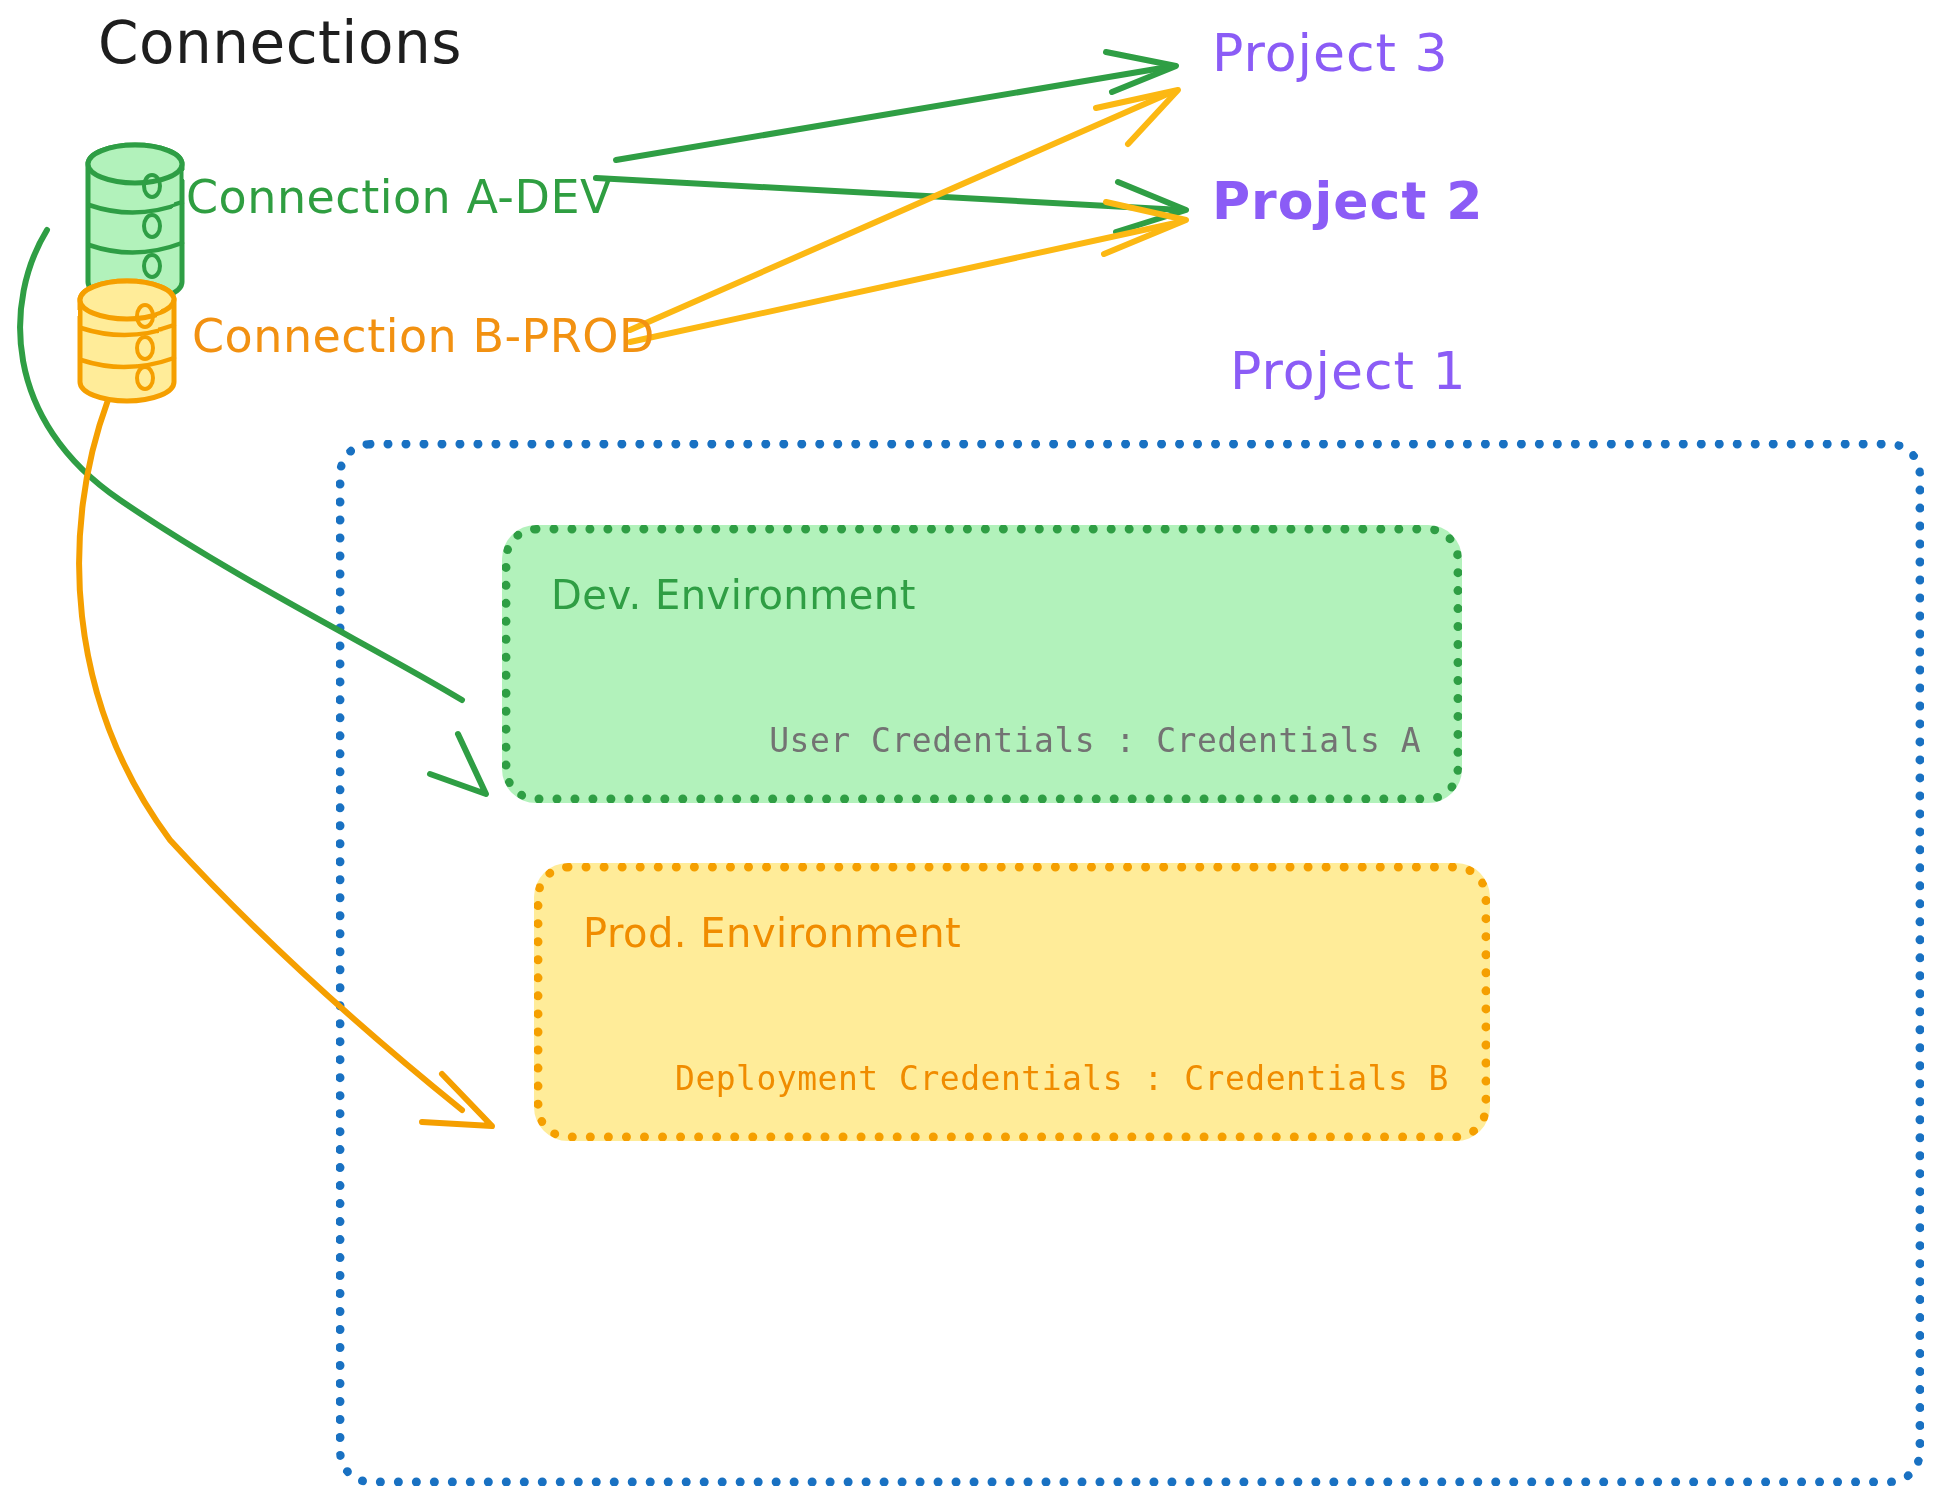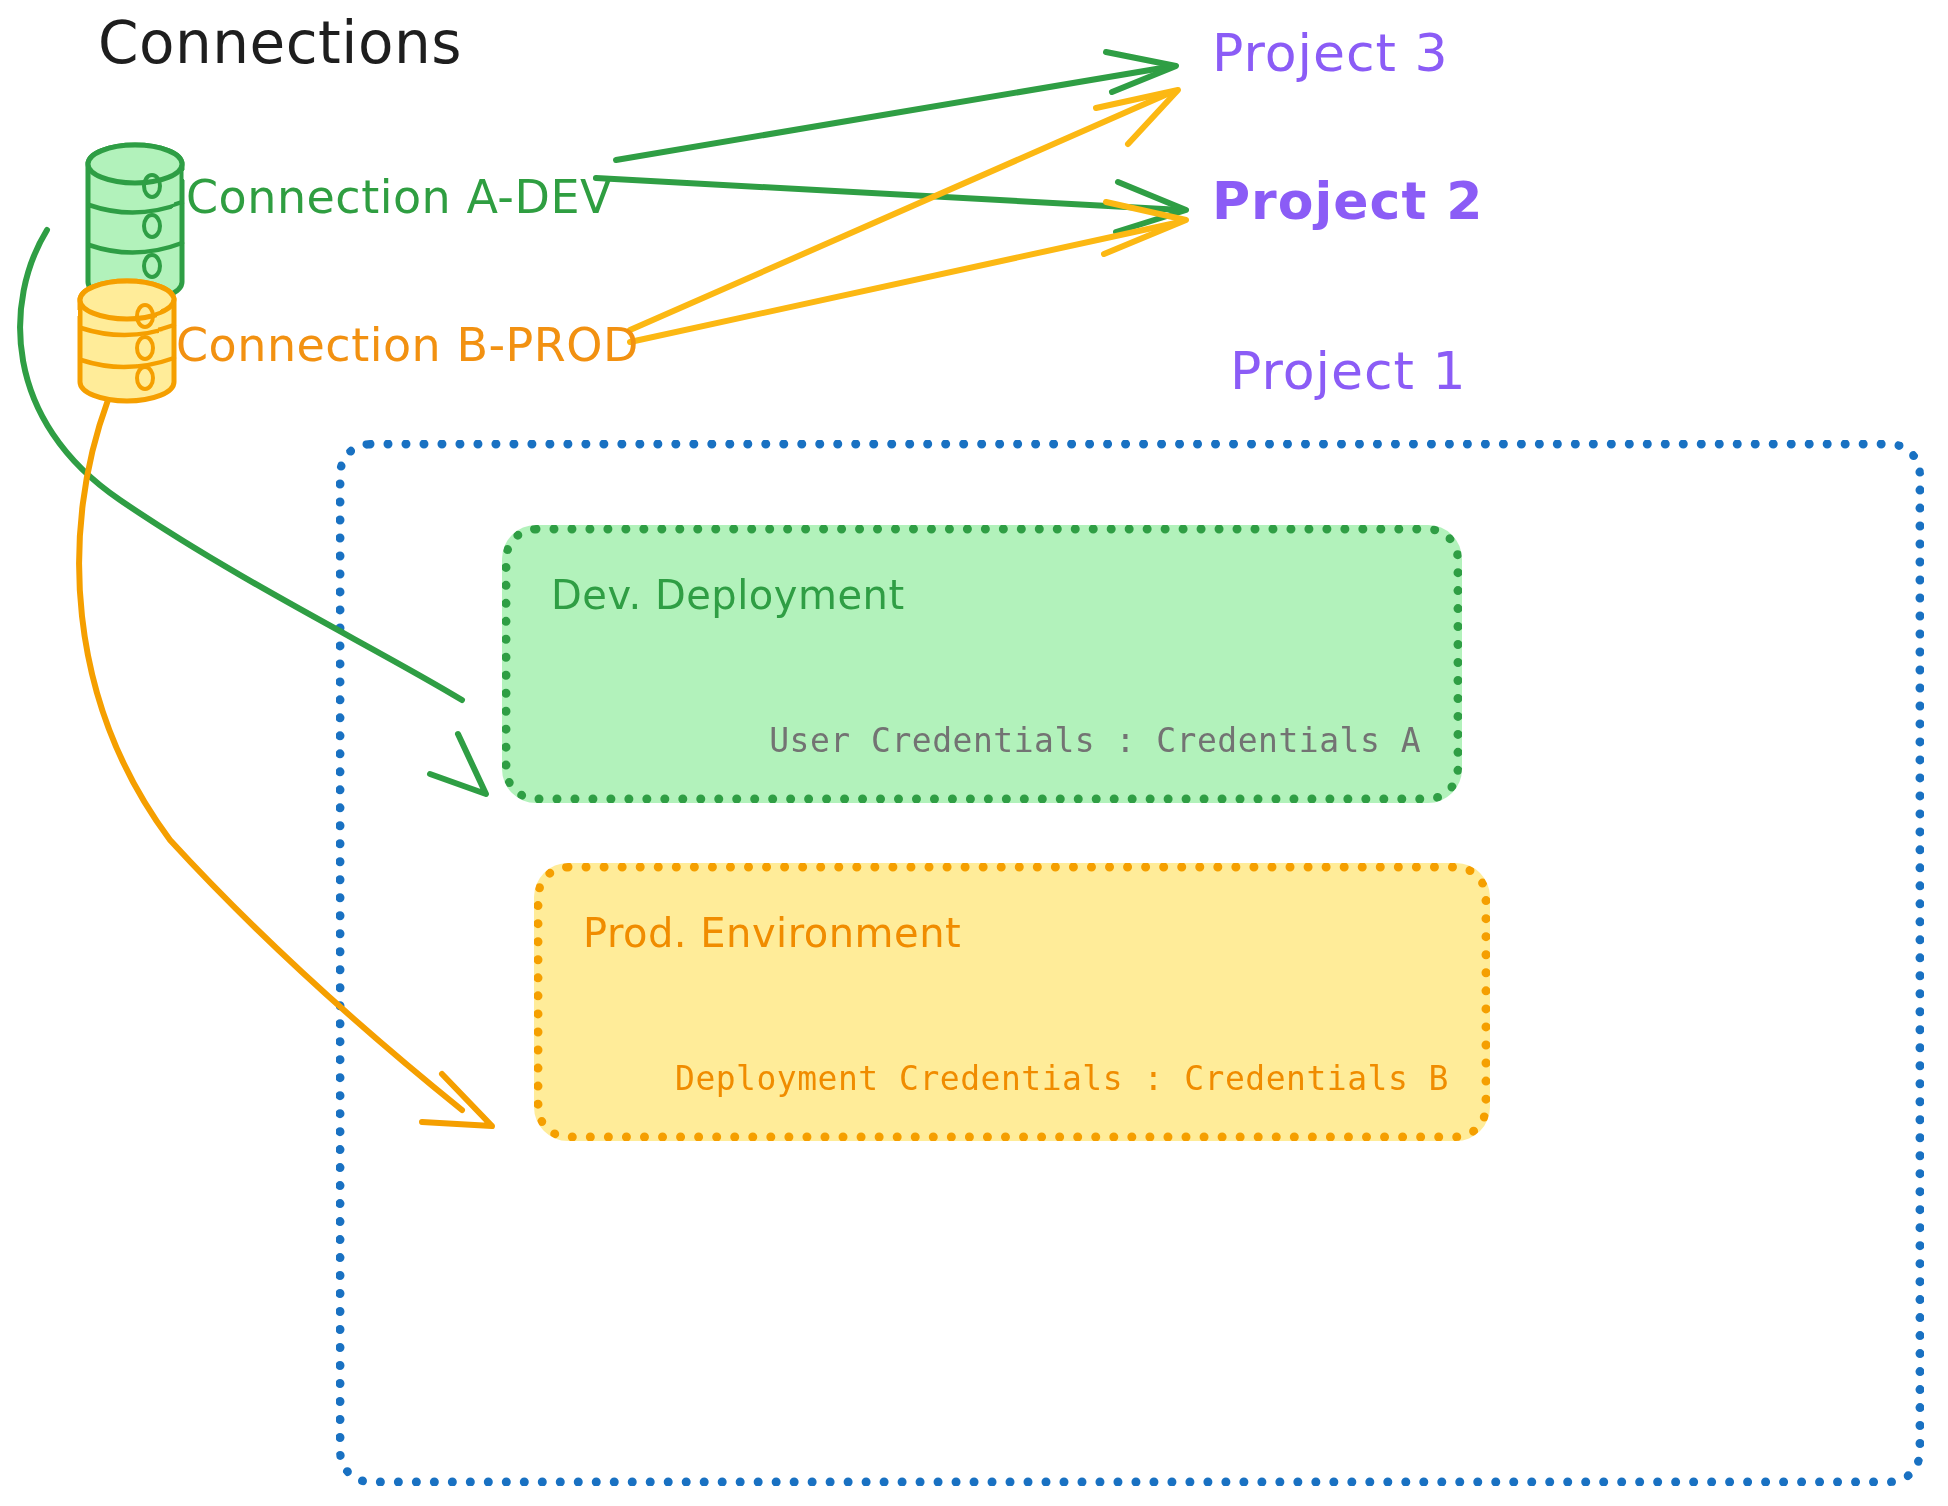--- a/index.html
+++ b/index.html
@@ -17,21 +17,21 @@
     font-family:"DejaVu Sans", sans-serif; font-weight:400;
     letter-spacing:.5px;
     margin-left:32px;
   }
 
   .conn-label{
     font-size:46px; letter-spacing:.5px;
     font-family:"DejaVu Sans", sans-serif;
   }
   #label-conn-a{ left:186px; top:146px; color:#2f9e41;margin-top:28px; }
-  #label-conn-b{ left:176px; top:313px; color:#f29111;margin-top:9px; }
+  #label-conn-b{ left:192px; top:313px; color:#f29111; }
 
   .project-label{
     font-size:52px; color:#8b5cf6; letter-spacing:1px;
     font-family:"DejaVu Sans", sans-serif;
   }
   #label-project-3{ left:1212px; top:27px; }
   #label-project-2{ left:1212px; top:175px;font-weight:bold; }
   #label-project-1{ left:1230px; top:345px; }
 
   
@@ -80,21 +80,21 @@
   }
 </style>
 </head>
 <body>
 
 <div class="stage">
 
   <div id="project1-container"></div>
 
   <div class="env-box" id="dev-env-box">
-    <div class="env-title" id="dev-env-title">Dev. Deployment</div>
+    <div class="env-title" id="dev-env-title">Dev. Environment</div>
     <div class="env-cred" id="dev-env-cred">User Credentials : Credentials A</div>
   </div>
 
   <div class="env-box" id="prod-env-box">
     <div class="env-title" id="prod-env-title">Prod. Environment</div>
     <div class="env-cred" id="prod-env-cred">Deployment Credentials : Credentials B</div>
   </div>
 
   <svg id="vector-layer" viewBox="0 0 1948 1506" xmlns="http://www.w3.org/2000/svg">
 

